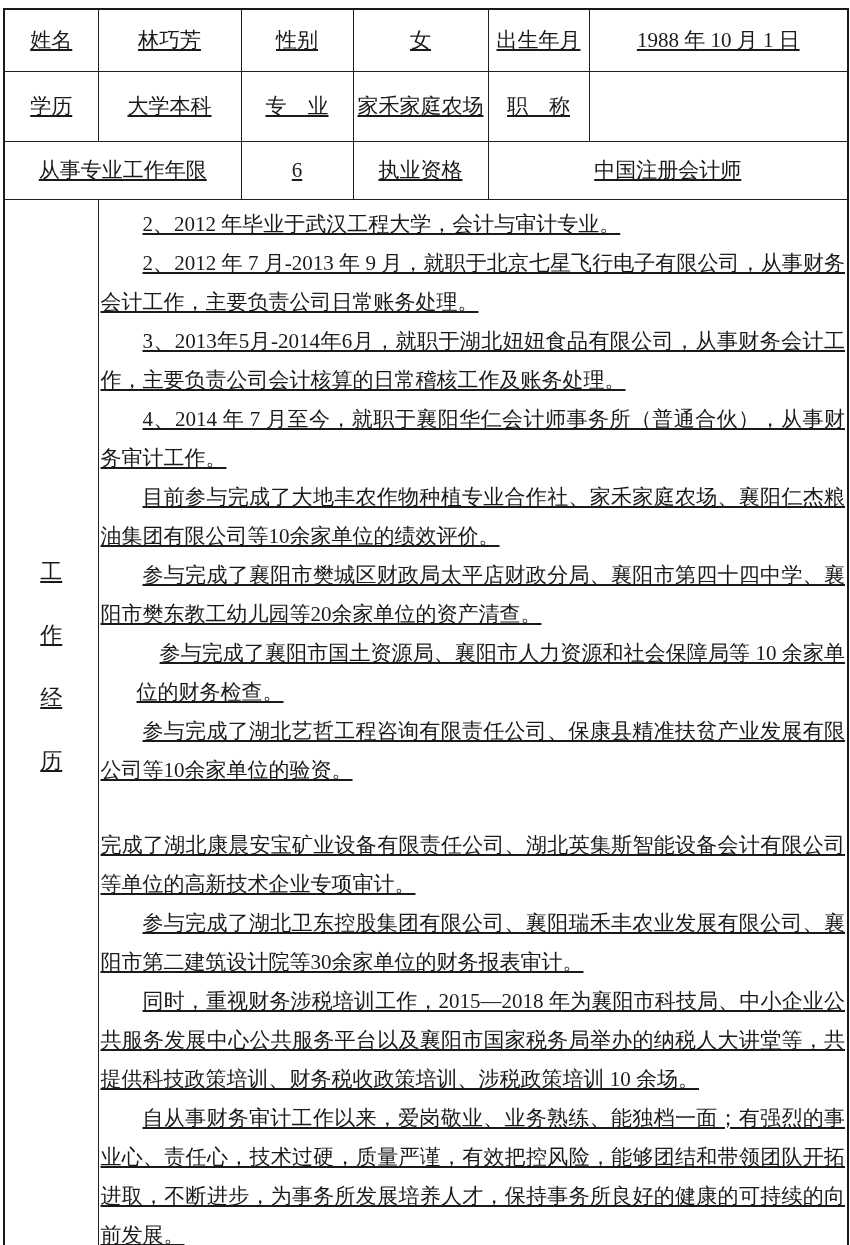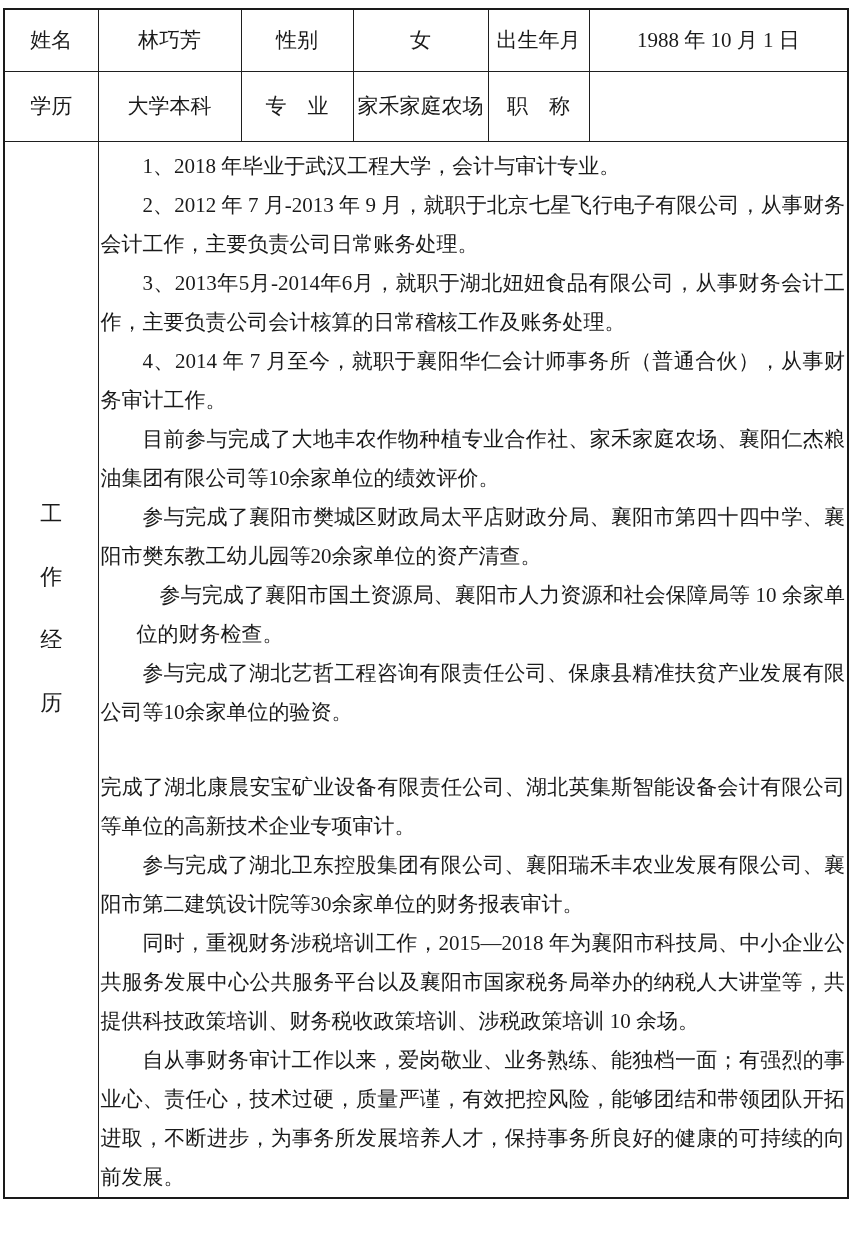--- a/index.html
+++ b/index.html
@@ -20,20 +20,21 @@
     width: 844px;
     border-collapse: collapse;
     table-layout: fixed;
     border: 2px solid #1a1a1a;
   }
   table.form-table td {
     border: 1px solid #1f1f1f;
     font-size: 21px;
     vertical-align: middle;
     overflow: hidden;
+    text-decoration: underline;
   }
   td.cell-center { text-align: center; }
   tr.row-1 { height: 62px; }
   tr.row-2 { height: 70px; padding-left: 40px; }
   tr.row-3 { height: 58px; }
   tr.row-4 { height: 1035px; }
   td.vlabel-cell { vertical-align: middle; }
   .vlabel {
     display: flex;
     flex-direction: column;
@@ -81,32 +82,38 @@
       <td class="cell-center">1988 年 10 月 1 日</td>
     </tr>
     <tr class="row-2">
       <td class="cell-center">学历</td>
       <td class="cell-center">大学本科</td>
       <td class="cell-center">专　业</td>
       <td class="cell-center">家禾家庭农场</td>
       <td class="cell-center">职　称</td>
       <td class="cell-center"></td>
     </tr>
+    <tr class="row-3">
+      <td class="cell-center" colspan="2">从事专业工作年限</td>
+      <td class="cell-center">6</td>
+      <td class="cell-center">执业资格</td>
+      <td class="cell-center" colspan="2">中国注册会计师</td>
+    </tr>
     <tr class="row-4">
       <td class="vlabel-cell">
         <div class="vlabel">
               <span>工</span>
               <span>作</span>
               <span>经</span>
               <span>历</span>
             </div>
       </td>
       <td class="body-cell" colspan="5">
         <div class="body-text">
-              <p class="indent-2">1、2018 年毕业于武汉工程大学，会计与审计专业。</p>
+              <p class="indent-2">2、2012 年毕业于武汉工程大学，会计与审计专业。</p>
               <p class="indent-2">2、2012 年 7 月-2013 年 9 月，就职于北京七星飞行电子有限公司，从事财务会计工作，主要负责公司日常账务处理。</p>
               <p class="indent-2">3、2013年5月-2014年6月，就职于湖北妞妞食品有限公司，从事财务会计工作，主要负责公司会计核算的日常稽核工作及账务处理。</p>
               <p class="indent-2">4、2014 年 7 月至今，就职于襄阳华仁会计师事务所（普通合伙），从事财务审计工作。</p>
               <p class="indent-2">目前参与完成了大地丰农作物种植专业合作社、家禾家庭农场、襄阳仁杰粮油集团有限公司等10余家单位的绩效评价。</p>
               <p class="indent-2">参与完成了襄阳市樊城区财政局太平店财政分局、襄阳市第四十四中学、襄阳市樊东教工幼儿园等20余家单位的资产清查。</p>
               <p class="indent-1">参与完成了襄阳市国土资源局、襄阳市人力资源和社会保障局等 10 余家单位的财务检查。</p>
               <p class="indent-2">参与完成了湖北艺哲工程咨询有限责任公司、保康县精准扶贫产业发展有限公司等10余家单位的验资。</p>
               <p class="indent-0">完成了湖北康晨安宝矿业设备有限责任公司、湖北英集斯智能设备会计有限公司等单位的高新技术企业专项审计。</p>
               <p class="indent-2">参与完成了湖北卫东控股集团有限公司、襄阳瑞禾丰农业发展有限公司、襄阳市第二建筑设计院等30余家单位的财务报表审计。</p>
               <p class="indent-2">同时，重视财务涉税培训工作，2015—2018 年为襄阳市科技局、中小企业公共服务发展中心公共服务平台以及襄阳市国家税务局举办的纳税人大讲堂等，共提供科技政策培训、财务税收政策培训、涉税政策培训 10 余场。</p>

